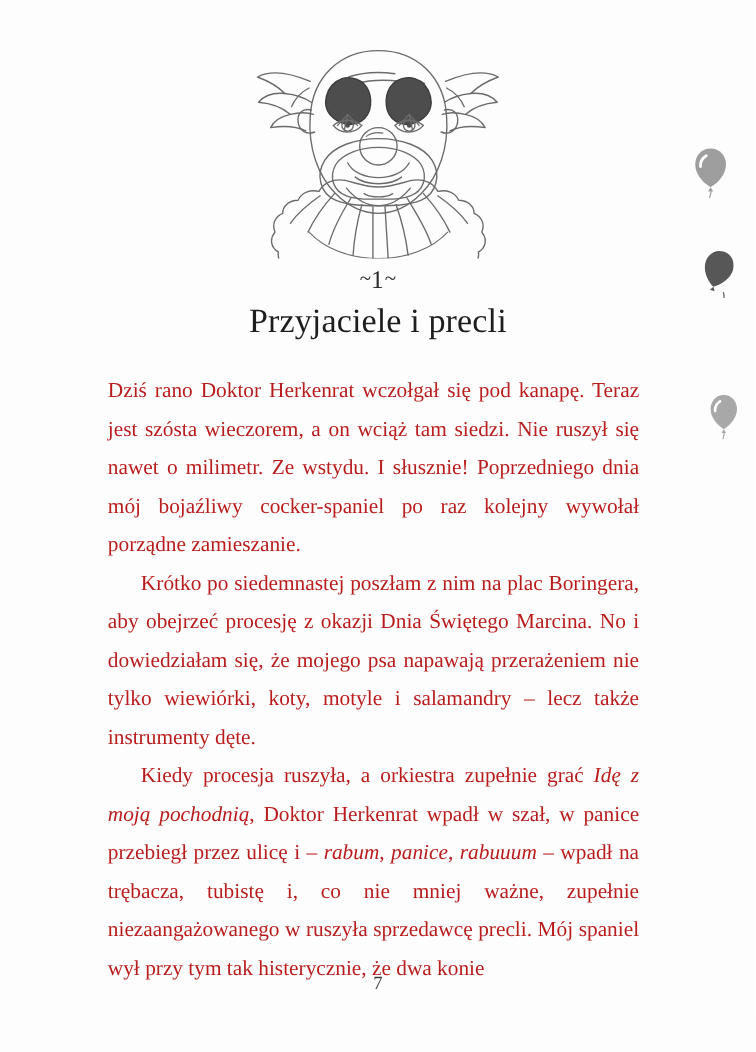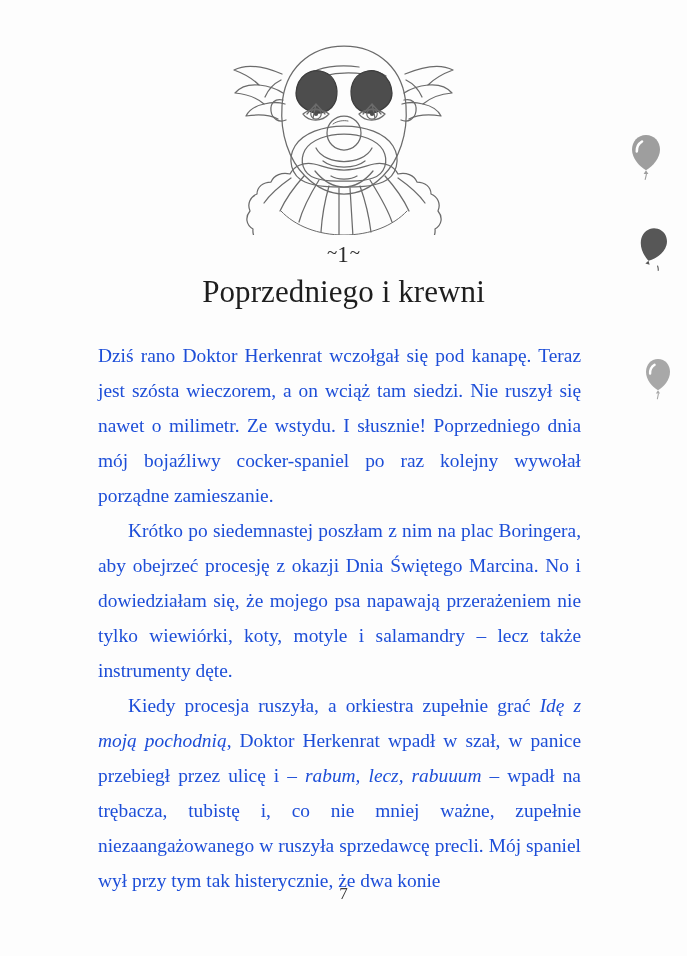--- a/index.html
+++ b/index.html
@@ -71,21 +71,21 @@
   
   .body-text {
     position: absolute;
     top: 338px;
     left: 98px;
     width: 483px;
     font-size: 19.4px;
     line-height: 35px;
     text-align: justify;
     text-justify: inter-word;
-    color: #1d4ed8;
+    color: #b91c1c;
   }
   .body-text p { margin: 0; }
   .body-text p + p { text-indent: 1.55em; }
   .body-text em { font-style: italic; }
 
   
   .folio {
     position: absolute;
     top: 884px;
     left: 0;
@@ -214,24 +214,24 @@
     <svg viewBox="0 0 26 42" xmlns="http://www.w3.org/2000/svg">
       <path d="M13 1 C20.2 1 25 6.8 25 13.9 C25 21.5 19 28.8 13 32.2 C7 28.8 1 21.5 1 13.9 C1 6.8 5.8 1 13 1 Z" fill="#a8a8a8"></path>
       <path d="M13 32.2 L10.9 35.6 L15.1 35.6 Z" fill="#a8a8a8"></path>
       <path d="M13.4 35.8 C13.1 37.7 12.7 39.2 12.4 40.8" stroke="#a8a8a8" stroke-width="1.1" fill="none" stroke-linecap="round"></path>
       <path d="M9.6 6.8 C6.5 8.7 4.9 11.9 5.1 15.6" stroke="#ffffff" stroke-width="2.4" fill="none" stroke-linecap="round"></path>
     </svg>
   </div>
 
   <header class="chapter-head">
     <div class="chapter-ornament"><span class="swash">~</span><span>1</span><span class="swash">~</span></div>
-    <h1 class="chapter-title">Poprzedniego i krewni</h1>
+    <h1 class="chapter-title">Przyjaciele i precli</h1>
   </header>
 
   <main class="body-text">
     <p><span>Dziś rano Doktor Herkenrat wczołgał się pod kanapę. Teraz jest szósta wieczorem, a on wciąż tam siedzi. Nie ruszył się nawet o milimetr. Ze wstydu. I słusznie! Poprzedniego dnia mój bojaźliwy cocker-spaniel po raz kolejny wywołał porządne zamieszanie.</span></p>
     <p><span>Krótko po siedemnastej poszłam z nim na plac Boringera, aby obejrzeć procesję z okazji Dnia Świętego Marcina. No i dowiedziałam się, że mojego psa napawają przerażeniem nie tylko wiewiórki, koty, motyle i salamandry – lecz także instrumenty dęte.</span></p>
-    <p><span>Kiedy procesja ruszyła, a orkiestra zupełnie grać </span><em>Idę z moją pochodnią</em><span>, Doktor Herkenrat wpadł w szał, w panice przebiegł przez ulicę i – </span><em>rabum, lecz, rabuuum</em><span> – wpadł na trębacza, tubistę i, co nie mniej ważne, zupełnie niezaangażowanego w ruszyła sprzedawcę precli. Mój spaniel wył przy tym tak histerycznie, że dwa konie</span></p>
+    <p><span>Kiedy procesja ruszyła, a orkiestra zupełnie grać </span><em>Idę z moją pochodnią</em><span>, Doktor Herkenrat wpadł w szał, w panice przebiegł przez ulicę i – </span><em>rabum, panice, rabuuum</em><span> – wpadł na trębacza, tubistę i, co nie mniej ważne, zupełnie niezaangażowanego w ruszyła sprzedawcę precli. Mój spaniel wył przy tym tak histerycznie, że dwa konie</span></p>
   </main>
 
   <footer class="folio">7</footer>
 
 </div>
 
 </body></html>

